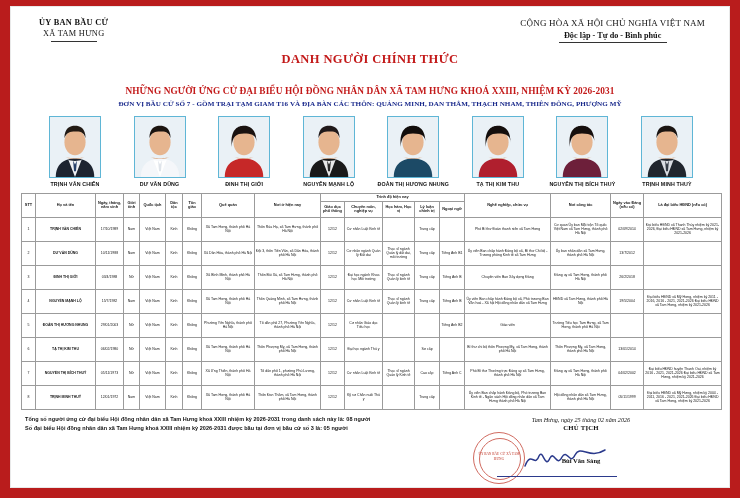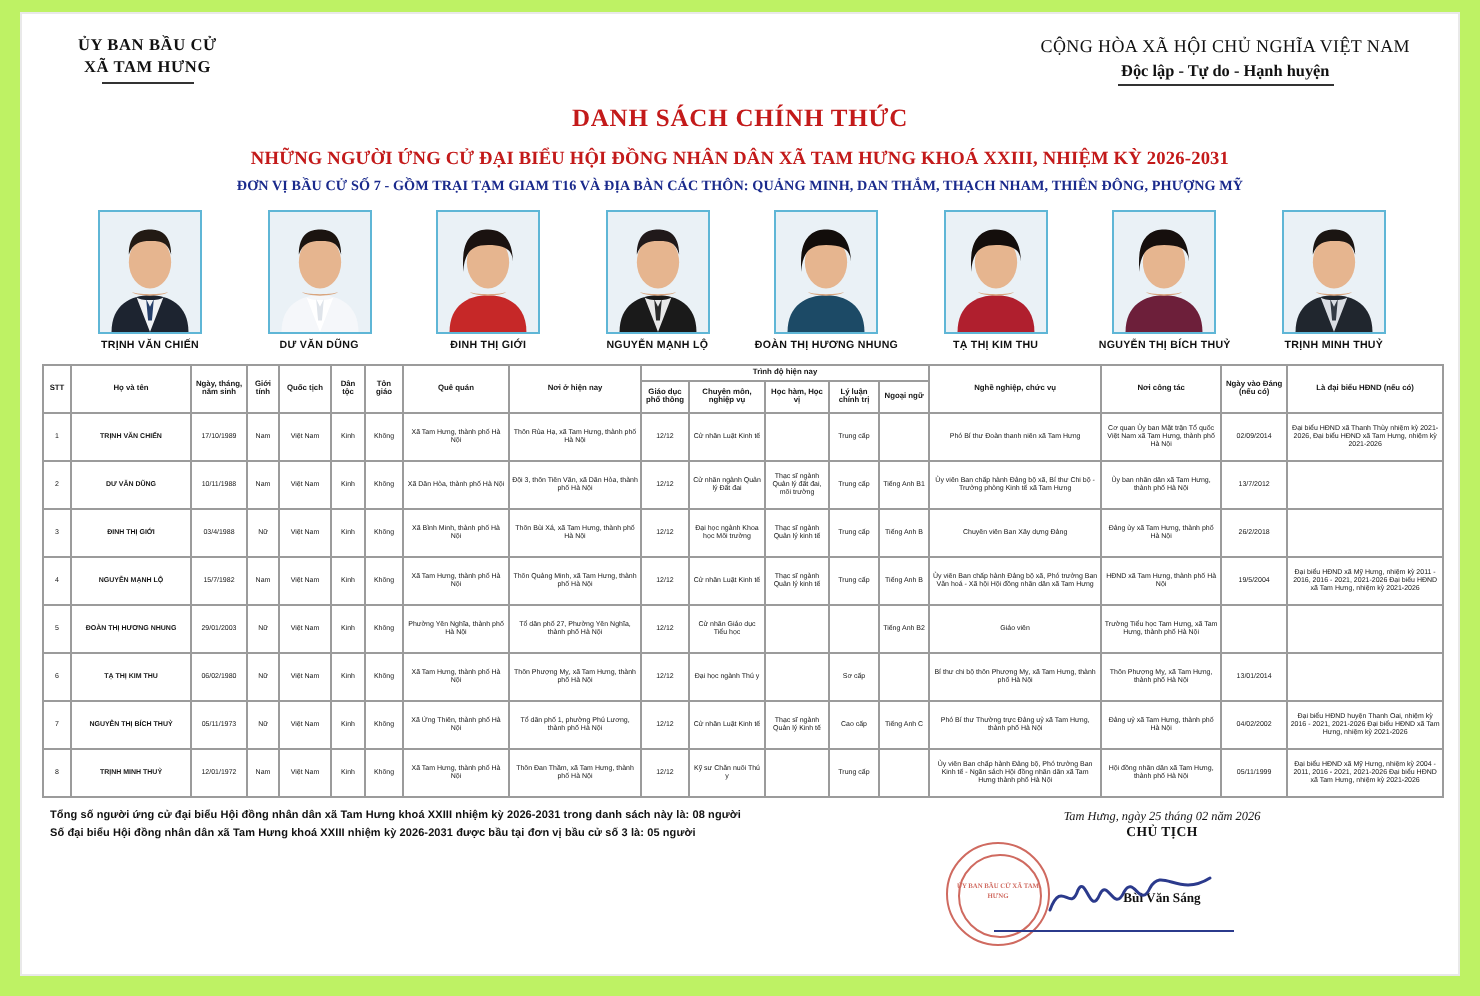--- a/index.html
+++ b/index.html
@@ -8,21 +8,21 @@
     margin: 0; padding: 0;
     width: 740px; height: 498px;
     background: #ffffff;
     font-family: "Liberation Serif", "DejaVu Serif", serif;
     overflow: hidden;
   }
   .page {
     position: relative;
     width: 740px;
     height: 498px;
-    background: #bef264;
+    background: #b91c1c;
     padding: 14px;
   }
   .sheet {
     position: absolute;
     left: 10px; top: 6px;
     width: 720px; height: 482px;
     background: #ffffff;
     border: 1px solid #e9e9e9;
     overflow: hidden;
   }
@@ -32,21 +32,21 @@
     display: flex;
     justify-content: space-between;
     padding: 10px 24px 0 28px;
   }
   .org-block { text-align: center; line-height: 1.35; }
   .org-line1 {
     font-size: 8.3px; font-weight: bold; letter-spacing: .3px;
     color: #111;
   }
   .org-line2 {
-    font-size: 8.3px; font-weight: bold; letter-spacing: .3px;
+    font-size: 8.3px; font-weight: normal; letter-spacing: .3px;
     color: #111;
   }
   .org-rule {
     width: 46px; height: 1px; background: #333; margin: 2px auto 0 auto;
   }
   .nat-block { text-align: center; line-height: 1.4; }
   .nat-line1 {
     font-size: 9px; font-weight: normal; letter-spacing: .2px; color: #111;
   }
   .nat-line2 {
@@ -57,21 +57,21 @@
   }
 
   
   .titles { text-align: center; margin-top: 9px; }
   .title-main {
     color: #c31a1a; font-weight: bold; font-size: 12.5px;
     letter-spacing: .4px;
   }
   .title-sub {
     color: #c31a1a; font-weight: bold; font-size: 9.3px;
-    margin-top: 8px; letter-spacing: .1px;
+    margin-top: 19px; letter-spacing: .1px;
   }
   .title-unit {
     color: #1a2a8c; font-weight: bold; font-size: 7.1px;
     margin-top: 4px; letter-spacing: .05px;
   }
 
   
   .photo-strip {
     display: flex; justify-content: space-between;
     padding: 8px 22px 0 24px;
@@ -169,27 +169,27 @@
  <div class="sheet">
 
   <div class="topbar">
     <div class="org-block">
       <div class="org-line1">ỦY BAN BẦU CỬ</div>
       <div class="org-line2">XÃ TAM HƯNG</div>
       <div class="org-rule"></div>
     </div>
     <div class="nat-block">
       <div class="nat-line1">CỘNG HÒA XÃ HỘI CHỦ NGHĨA VIỆT NAM</div>
-      <div class="nat-line2">Độc lập - Tự do - Hạnh huyện</div>
+      <div class="nat-line2">Độc lập - Tự do - Bình phúc</div>
       <div class="nat-rule"></div>
     </div>
   </div>
 
   <div class="titles">
-    <div class="title-main">DANH SÁCH CHÍNH THỨC</div>
+    <div class="title-main">DANH NGƯỜI CHÍNH THỨC</div>
     <div class="title-sub">NHỮNG NGƯỜI ỨNG CỬ ĐẠI BIỂU HỘI ĐỒNG NHÂN DÂN XÃ TAM HƯNG KHOÁ XXIII, NHIỆM KỲ 2026-2031</div>
     <div class="title-unit">ĐƠN VỊ BẦU CỬ SỐ 7 -  GỒM TRẠI TẠM GIAM T16 VÀ ĐỊA BÀN CÁC THÔN: QUẢNG MINH, DAN THẮM, THẠCH NHAM, THIÊN ĐÔNG, PHƯỢNG MỸ</div>
   </div>
 
   <div class="photo-strip" id="photo-strip">
         <div class="cand">
           <div class="frame">
             <svg viewBox="0 0 52 62" preserveAspectRatio="none">
               <rect x="0" y="0" width="52" height="62" fill="#eaf1f6"></rect>
               <path d="M6,62 C6,48 16,43 26,43 C36,43 46,48 46,62 Z" fill="#1d2430"></path>

